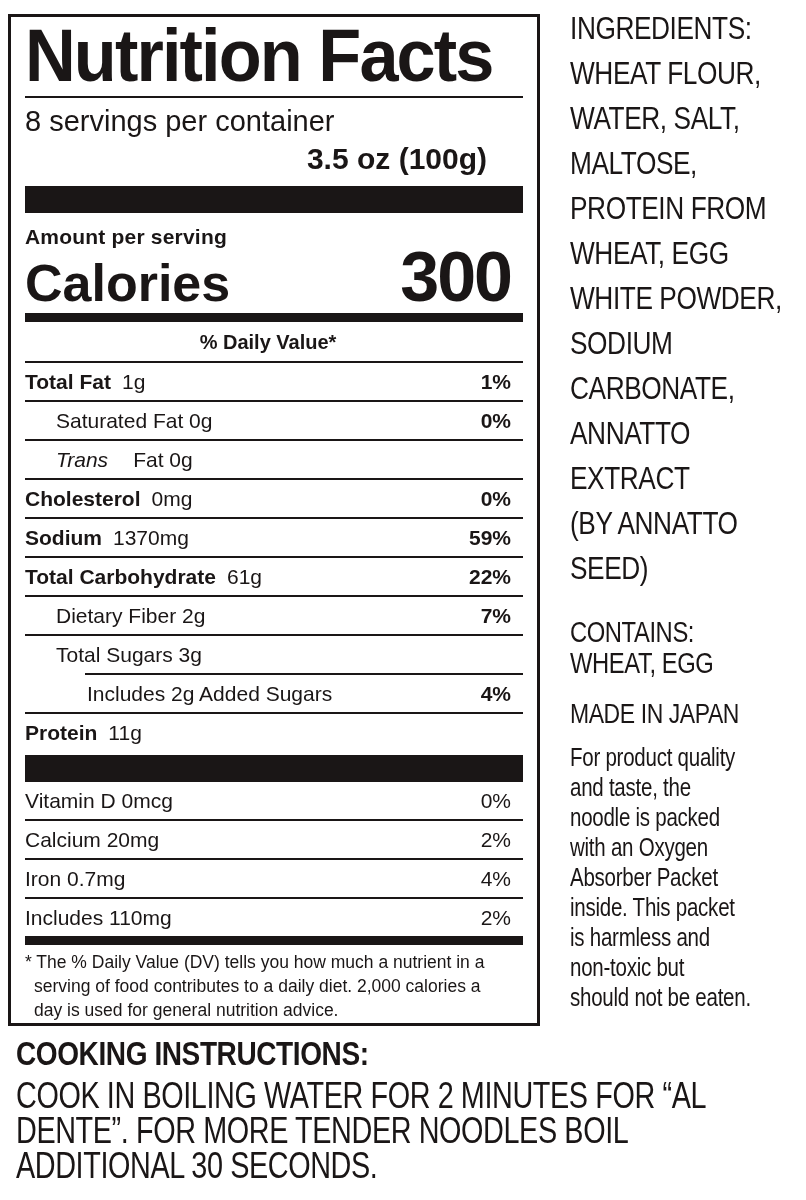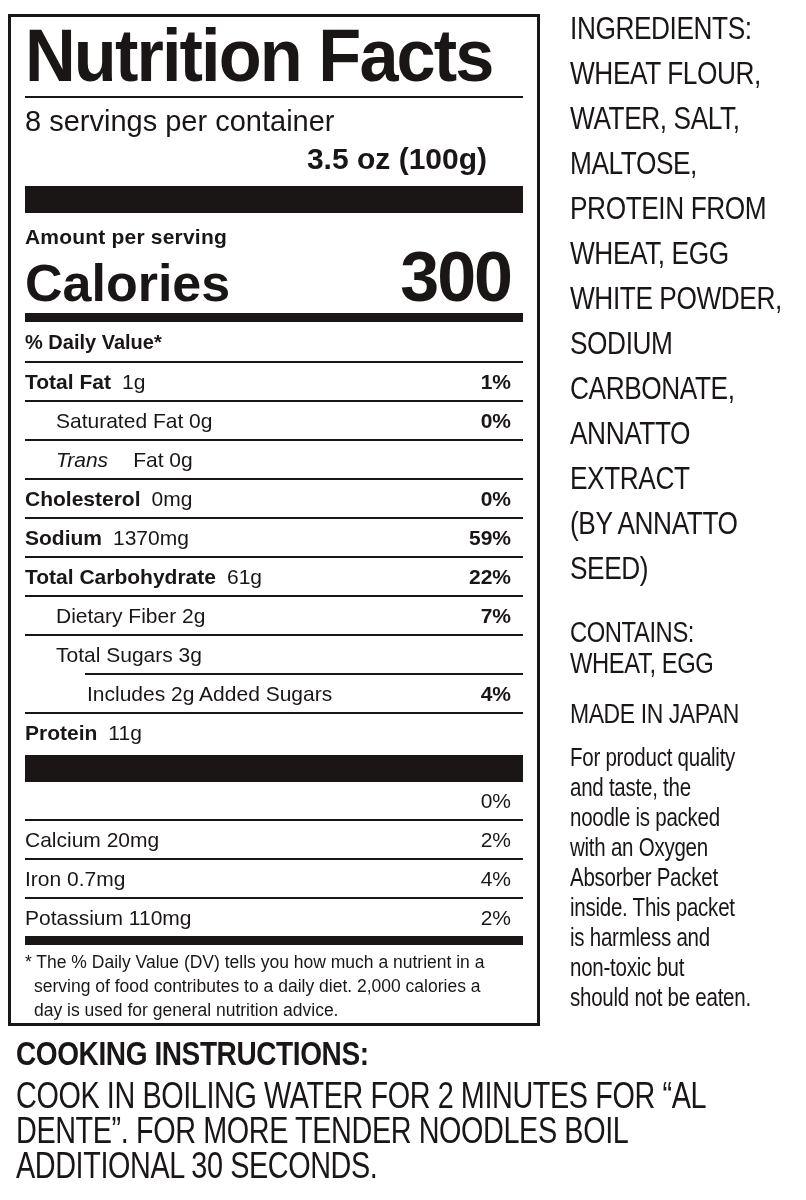--- a/index.html
+++ b/index.html
@@ -23,21 +23,21 @@
   .bar{background:var(--ink);}
   .bar1{height:27px;margin-top:9px;}
   .bar2{height:9px;margin-top:10px;}
   .bar3{height:27px;margin-top:4px;}
   .bar4{height:9px;}
   .nf-amount{font-size:21px;font-weight:bold;line-height:24px;margin-top:12px;letter-spacing:.2px;}
   .nf-cal{display:flex;align-items:baseline;margin-top:2px;height:52px;}
   .nf-cal .lbl{font-size:52px;font-weight:bold;line-height:52px;}
   .nf-cal .num{margin-left:auto;font-size:70px;font-weight:bold;line-height:52px;
       letter-spacing:-2px;margin-right:12px;}
-  .nf-dvh{text-align:left;font-size:20px;font-weight:bold;line-height:24px;padding:8px 12px 7px 0;}
+  .nf-dvh{text-align:center;font-size:20px;font-weight:bold;line-height:24px;padding:8px 12px 7px 0;}
   .row{display:flex;align-items:flex-start;border-top:2px solid var(--ink);
       font-size:21px;line-height:29px;padding:4px 0 4px;}
   .row .nm{font-weight:bold;margin-right:11px;}
   .row .amt{}
   .row .dv{margin-left:auto;padding-right:12px;font-weight:bold;white-space:nowrap;}
   .row.ind1{padding-left:31px;}
   .row.ind2{padding-left:62px;border-top:none;}
   .rule-ind{height:2px;background:var(--ink);margin-left:60px;}
   .micros .row .dv{font-weight:normal;}
   .micros .row.first{border-top:none;}
@@ -129,32 +129,33 @@
     <div class="row">
       <span class="nm">Protein</span>
       <span class="amt">11g</span>
     </div>
   </div>
 
   <div class="bar bar3"></div>
 
   <div class="micros">
     <div class="row first">
+      <span class="amt">Vitamin D 0mcg</span>
       <span class="dv">0%</span>
     </div>
     <div class="row">
       <span class="amt">Calcium 20mg</span>
       <span class="dv">2%</span>
     </div>
     <div class="row">
       <span class="amt">Iron 0.7mg</span>
       <span class="dv">4%</span>
     </div>
     <div class="row">
-      <span class="amt">Potassium 110mg</span>
+      <span class="amt">Includes 110mg</span>
       <span class="dv">2%</span>
     </div>
   </div>
 
   <div class="bar bar4"></div>
 
   <div class="nf-foot">* The % Daily Value (DV) tells you how much a nutrient in a serving of food contributes to a daily diet. 2,000 calories a day is used for general nutrition advice.</div>
 </section>
 
 <aside class="side">

